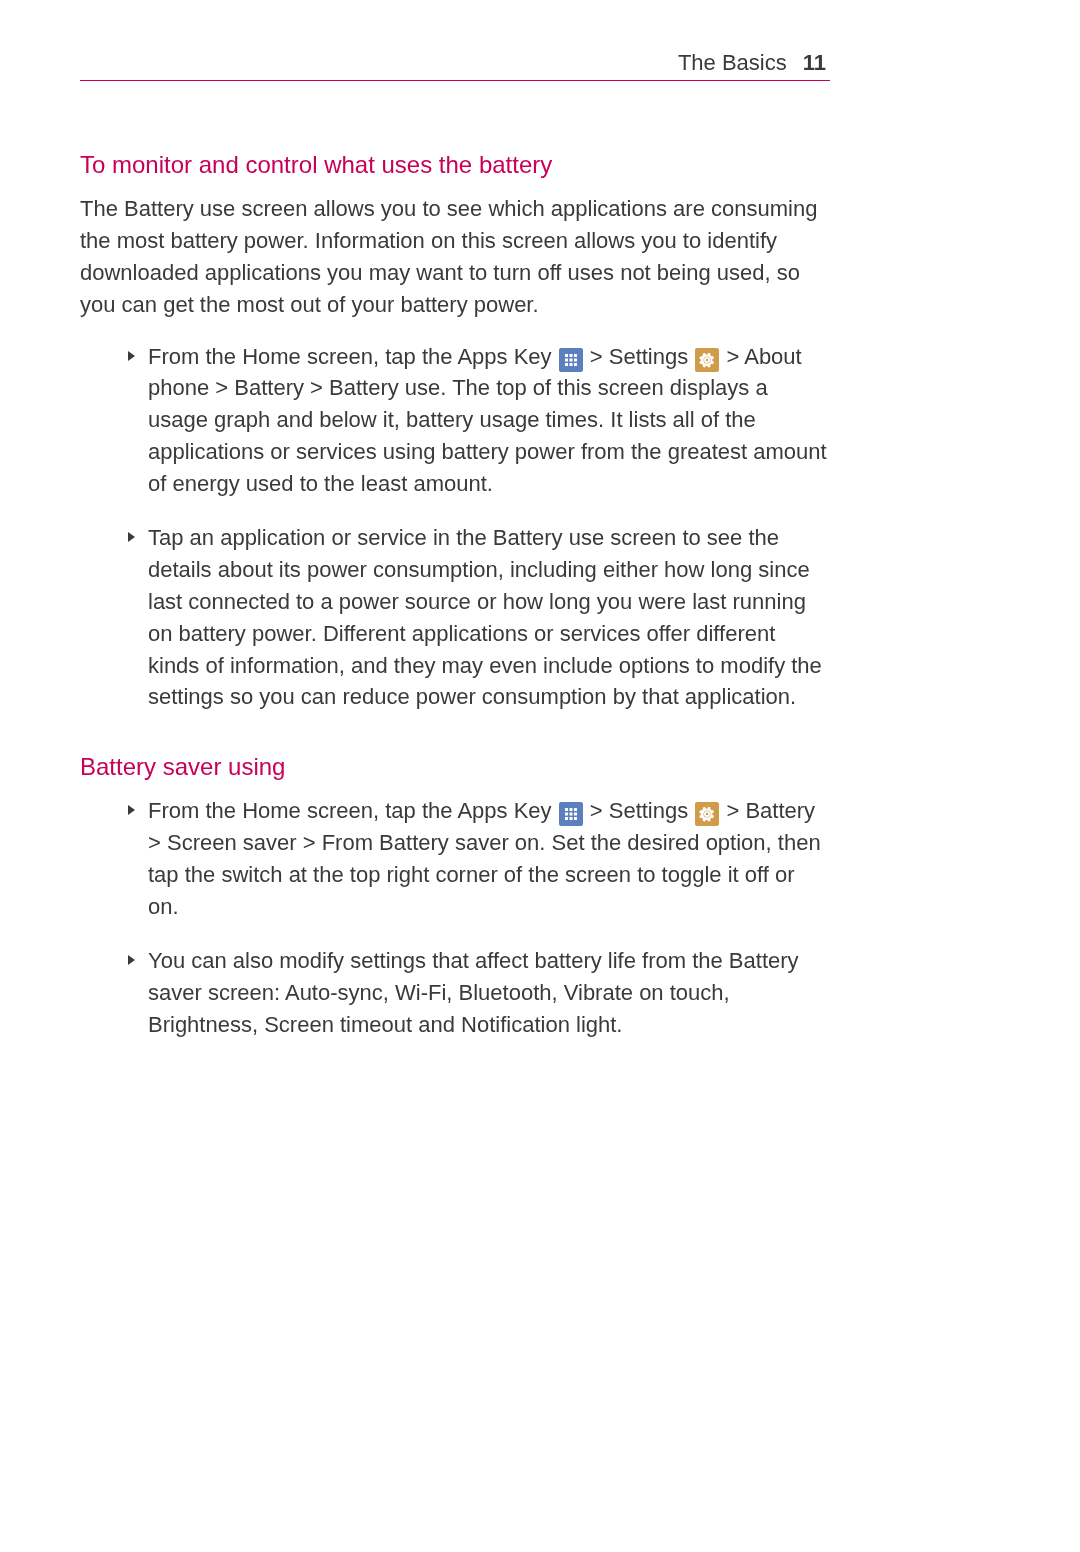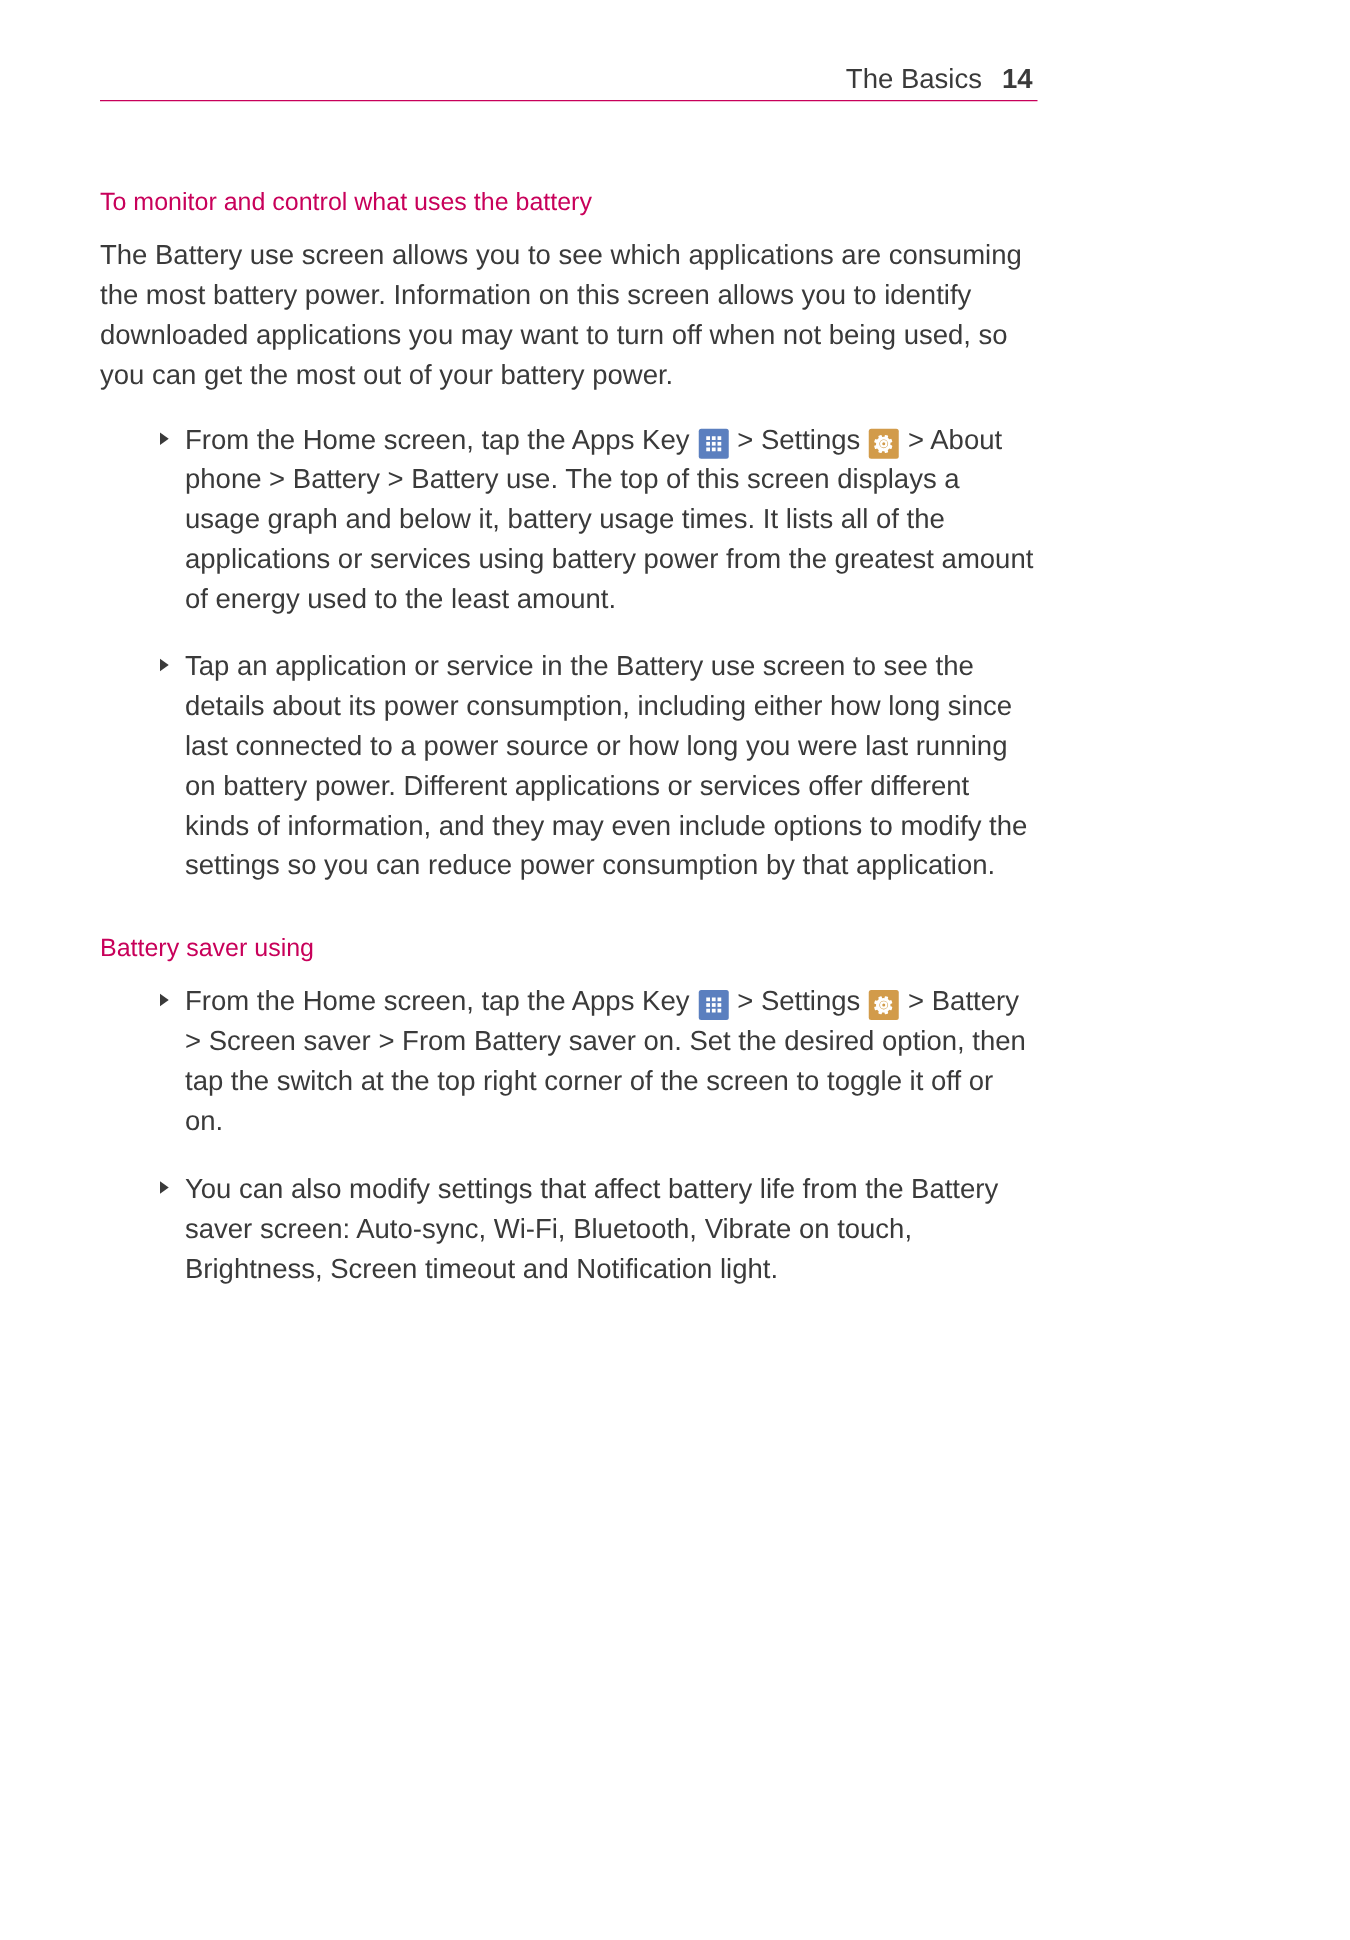--- a/index.html
+++ b/index.html
@@ -33,21 +33,21 @@
   }
   .header-page {
     font-size: 22px;
     font-weight: 700;
     color: #3a3a3a;
     margin-right: 4px;
   }
 
   .section-heading {
     color: #c8005a;
-    font-size: 20px;
+    font-size: 24px;
     font-weight: 400;
     margin: 40px 0 14px 0;
   }
   .para {
     font-size: 22px;
     line-height: 1.45;
     margin: 0 0 20px 0;
     color: #3a3a3a;
   }
   .bullets {
@@ -93,25 +93,25 @@
     background: #d29b4a;
   }
   .icon-settings svg { width: 16px; height: 16px; }
 </style>
 </head>
 <body>
 
 <div class="page">
   <div class="header-line">
     <span class="header-title">The Basics</span>
-    <span class="header-page">14</span>
+    <span class="header-page">11</span>
   </div>
   <div id="content">
       <div class="section-heading">To monitor and control what uses the battery</div>
-      <p class="para">The Battery use screen allows you to see which applications are consuming the most battery power. Information on this screen allows you to identify downloaded applications you may want to turn off when not being used, so you can get the most out of your battery power.</p>
+      <p class="para">The Battery use screen allows you to see which applications are consuming the most battery power. Information on this screen allows you to identify downloaded applications you may want to turn off uses not being used, so you can get the most out of your battery power.</p>
       <ul class="bullets">
         <li><span>From the Home screen, tap the </span><span class="bold">Apps Key </span><span class="icon-box icon-apps">
             <svg viewBox="0 0 16 16">
               <g fill="#fff">
                 <rect x="2" y="2" width="3" height="3"></rect>
                 <rect x="6.5" y="2" width="3" height="3"></rect>
                 <rect x="11" y="2" width="3" height="3"></rect>
                 <rect x="2" y="6.5" width="3" height="3"></rect>
                 <rect x="6.5" y="6.5" width="3" height="3"></rect>
                 <rect x="11" y="6.5" width="3" height="3"></rect>

